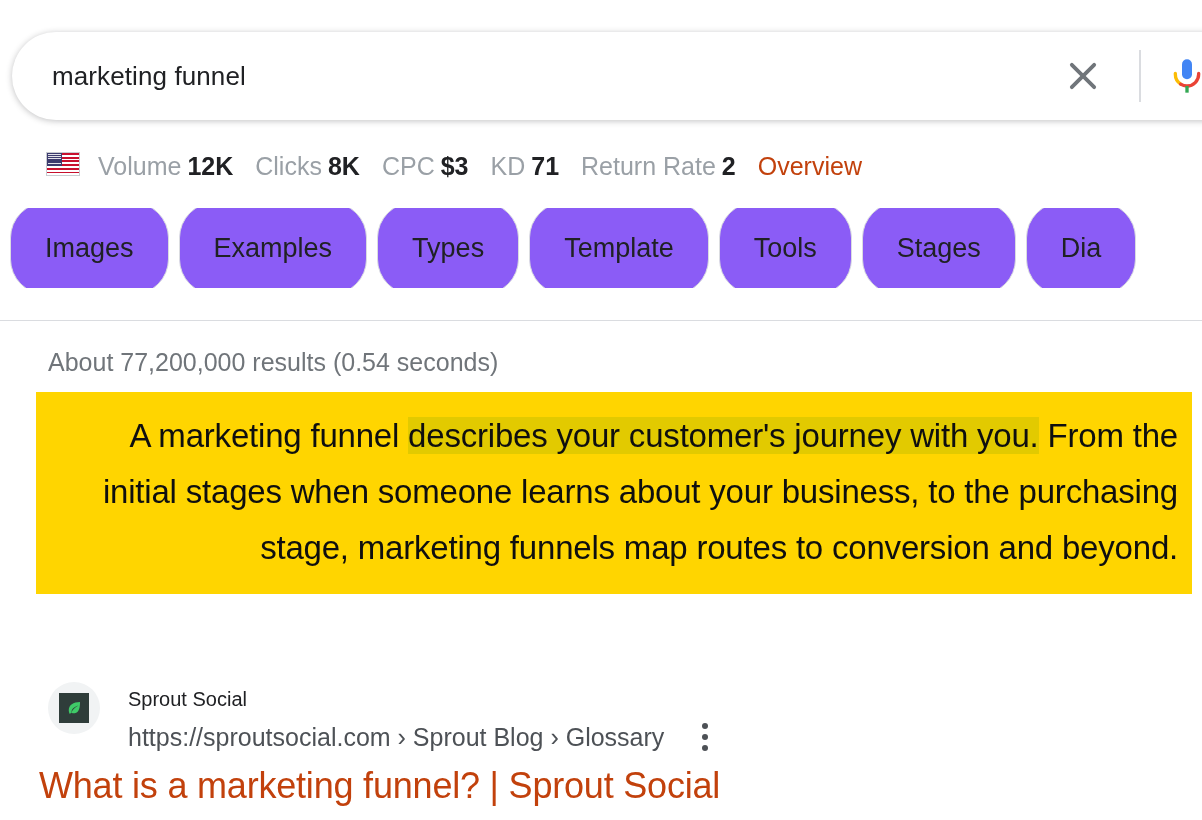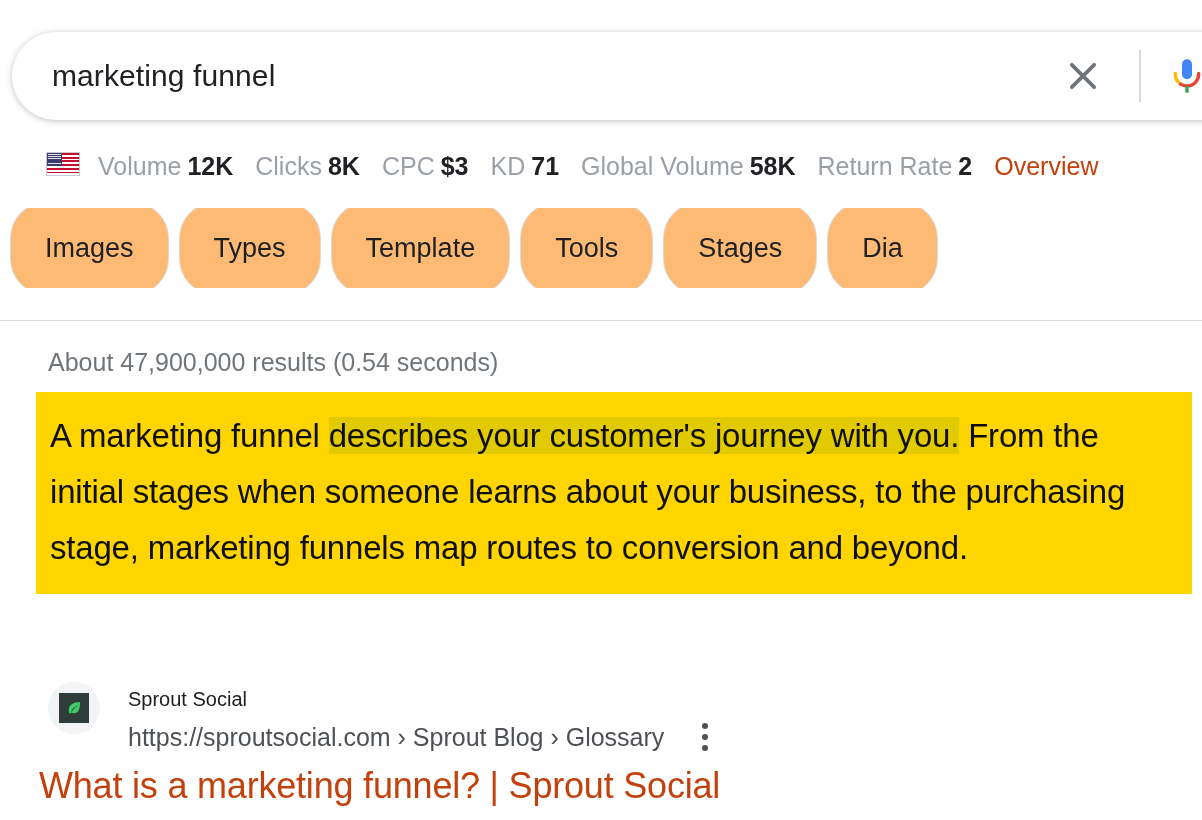--- a/index.html
+++ b/index.html
@@ -19,21 +19,21 @@
     left: 12px; top: 32px;
     width: 1240px; height: 88px;
     background: #ffffff;
     border-radius: 44px;
     box-shadow: 0 1px 6px rgba(32,33,36,0.28);
     display: flex; align-items: center;
   }
   .search-input {
     border: none; outline: none; background: transparent;
     font-family: "Liberation Sans", "DejaVu Sans", sans-serif;
-    font-size: 30px; color: #202124;
+    font-size: 26px; color: #202124;
     margin-left: 40px; width: 960px;
     letter-spacing: 0.1px;
   }
   .clear-btn {
     position: absolute; left: 1048px; top: 50%; transform: translateY(-50%);
     width: 46px; height: 46px; display: flex; align-items: center; justify-content: center;
     cursor: pointer;
   }
   .clear-btn svg { display:block; }
   .divider-v {
@@ -74,21 +74,21 @@
     position: absolute; left: 0; top: 208px;
     width: 1202px; height: 80px;
     display: flex; align-items: center;
     white-space: nowrap; overflow: hidden;
   }
   .chip {
     flex: 0 0 auto;
     height: 93px;
     border: 1px solid #dadce0;
     border-radius: 36px;
-    background: #fdba74;
+    background: #8b5cf6;
     display: flex; align-items: center; justify-content: center;
     padding: 0 34px;
     font-size: 27px; color: #202124;
     margin-left: 10px;
     cursor: pointer;
   }
   .chip:first-child { margin-left: 10px; }
 
   .hr {
     position: absolute; left: 0; top: 320px; width: 1202px; height: 1px;
@@ -103,20 +103,21 @@
 
   .snippet {
     position: absolute; left: 36px; top: 392px;
     width: 1156px;
     background: #FFD500;
     padding: 16px 14px 18px 14px;
   }
   .snippet p {
     font-size: 33px; line-height: 56px; color: #0f0f0f;
     letter-spacing: -0.2px;
+    text-align: right;
   }
   .snippet .hl { background: #E2CA00; }
 
   
   .source {
     position: absolute; left: 48px; top: 682px;
     display: flex; align-items: flex-start;
   }
   .favicon {
     width: 52px; height: 52px; border-radius: 50%;
@@ -180,40 +181,38 @@
     <span class="metric">
       <span>Clicks</span><b>8K</b>
     </span>
     <span class="metric">
       <span>CPC</span><b>$3</b>
     </span>
     <span class="metric">
       <span>KD</span><b>71</b>
     </span>
     <span class="metric">
-      <span>Global Volume</span><b>58K</b>
-    </span>
-    <span class="metric">
       <span>Return Rate</span><b>2</b>
     </span>
     <span class="seo-link">Overview</span>
   </div>
 
   <div class="chips">
     <div class="chip">Images</div>
+    <div class="chip">Examples</div>
     <div class="chip">Types</div>
     <div class="chip">Template</div>
     <div class="chip">Tools</div>
     <div class="chip">Stages</div>
     <div class="chip">Dia</div>
   </div>
 
   <div class="hr"></div>
 
-  <div class="result-stats">About 47,900,000 results (0.54 seconds)</div>
+  <div class="result-stats">About 77,200,000 results (0.54 seconds)</div>
 
   <div class="snippet">
     <p><span>A marketing funnel </span><span class="hl">describes your customer's journey with you.</span><span> From the initial stages when someone learns about your business, to the purchasing stage, marketing funnels map routes to conversion and beyond.</span></p>
   </div>
 
   <div class="source">
     <span class="favicon">
       <span class="favicon-sq">
         <svg width="18" height="18" viewBox="0 0 24 24" aria-hidden="true">
           <path d="M20 4c-9 0-15 4-15 11 0 2 .6 3.6 1.5 5l2.3-2.3C8.2 13.6 12 10.4 18 8.6c-5 2.4-8 5.6-9.4 9.6 1.3.7 2.8 1 4.4.8C19 18.2 20 11 20 4z" fill="#3fcb68"></path>

